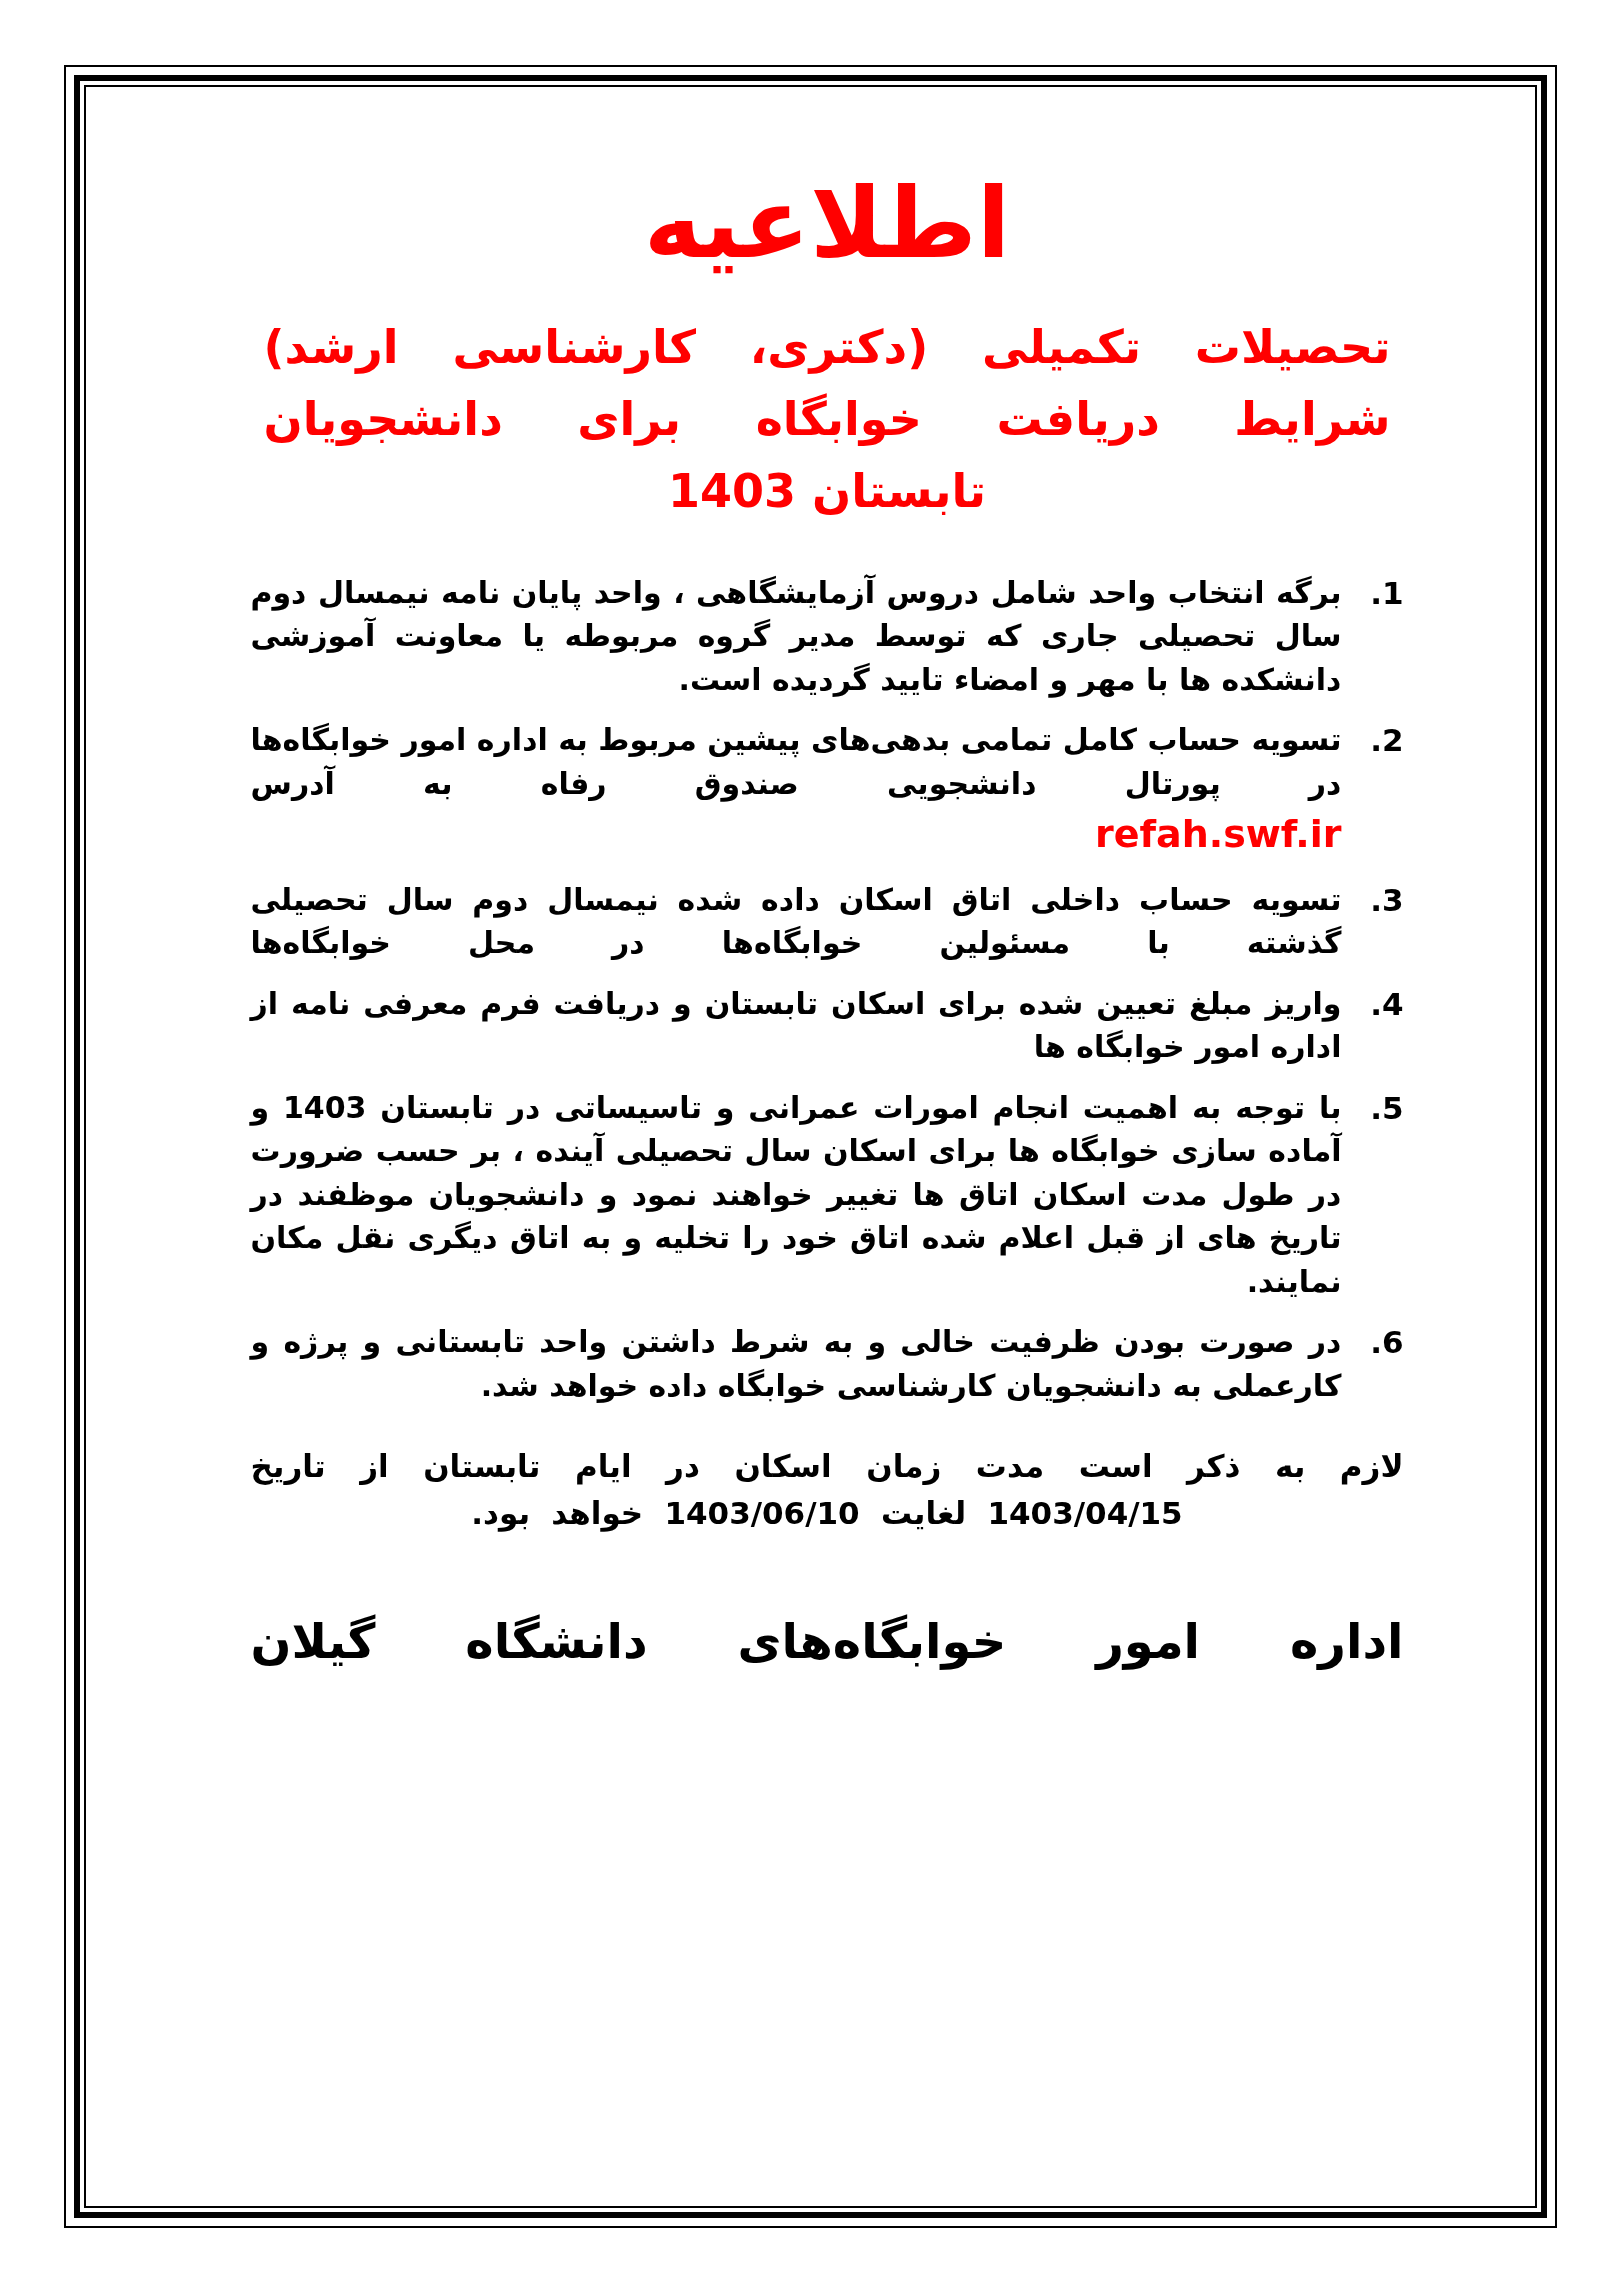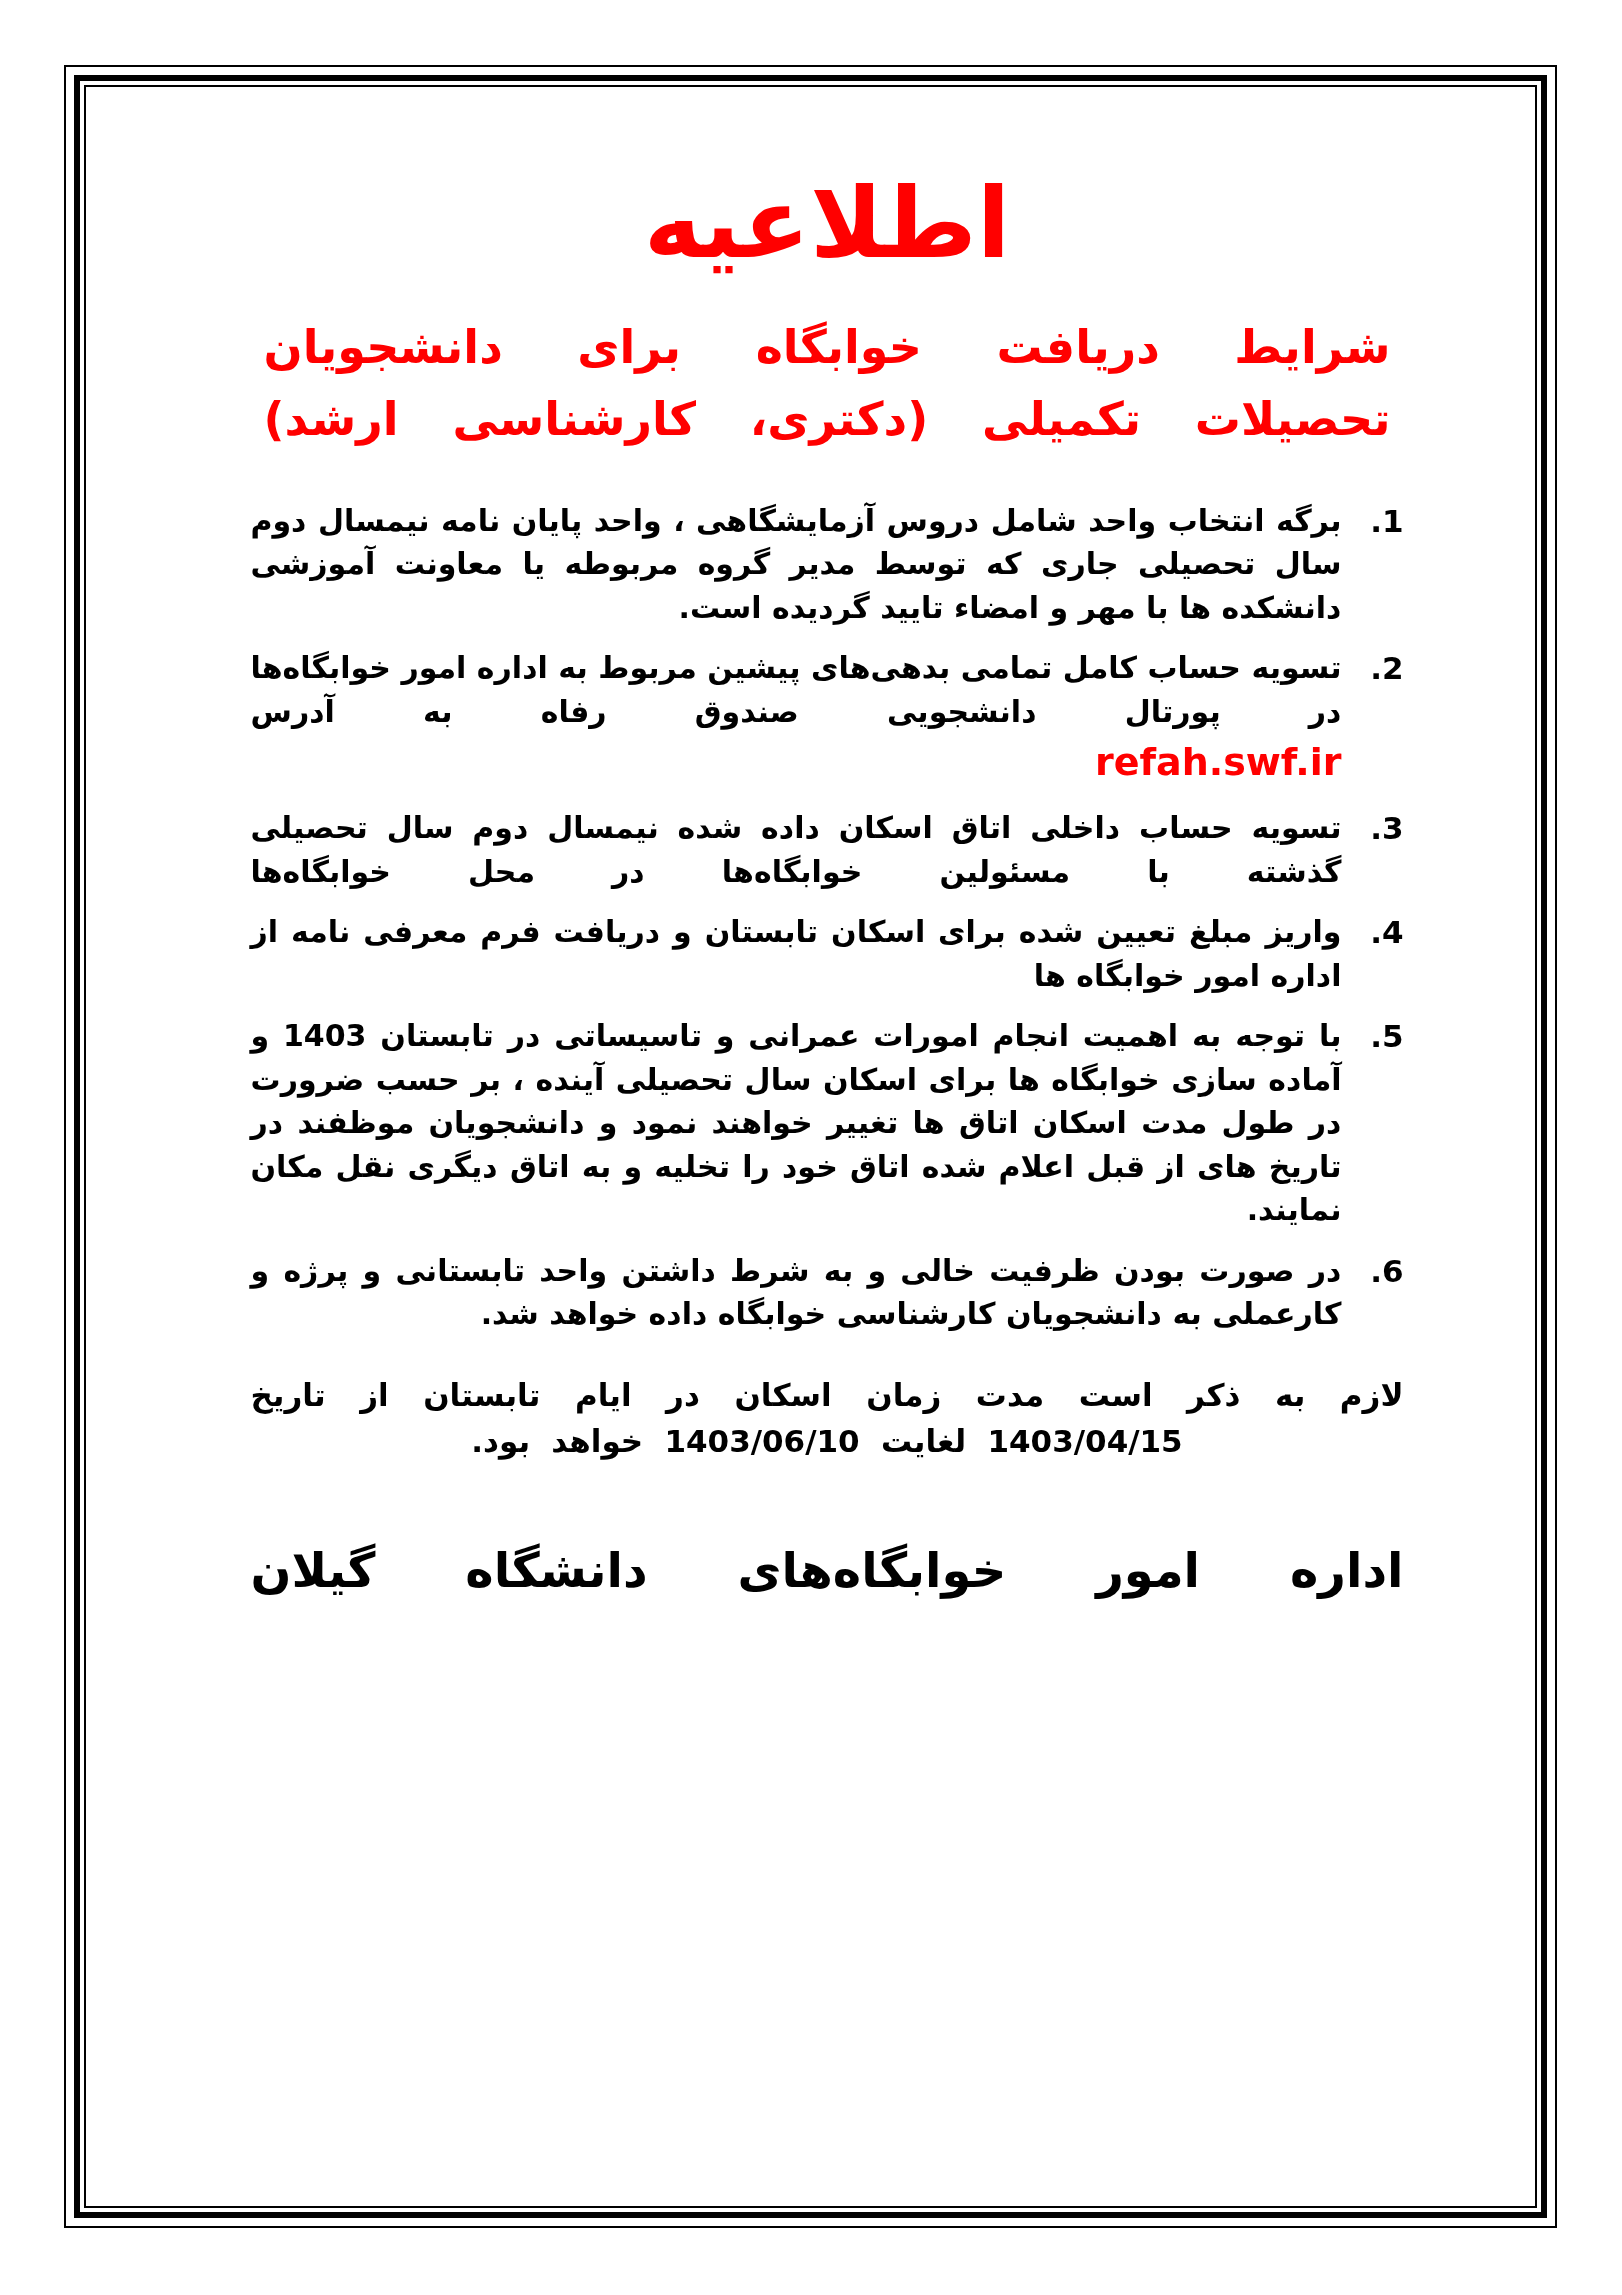--- a/index.html
+++ b/index.html
@@ -121,22 +121,23 @@
 
 <div class="page">
   <div class="frame-outer">
     <div class="frame-mid">
       <div class="frame-inner">
         <div class="content">
 
           <h1 class="title">اطلاعیه</h1>
 
           <div class="subtitle">
+            <div class="sub-line just">تحصیلات تکمیلی (دکتری، کارشناسی ارشد)</div>
             <div class="sub-line just">شرایط دریافت خوابگاه برای دانشجویان</div>
-            <div class="sub-line just">تحصیلات تکمیلی (دکتری، کارشناسی ارشد)</div>
+            <div class="sub-line center">تابستان 1403</div>
           </div>
 
 
           <div class="list">
 
             <div class="li">
               <span class="num">1.</span>
               <div class="li-body">
                 <div class="li-text">برگه انتخاب واحد شامل دروس آزمایشگاهی ، واحد پایان نامه نیمسال دوم سال تحصیلی جاری که توسط مدیر گروه مربوطه یا معاونت آموزشی دانشکده ها با مهر و امضاء تایید گردیده است.</div>
               </div>

